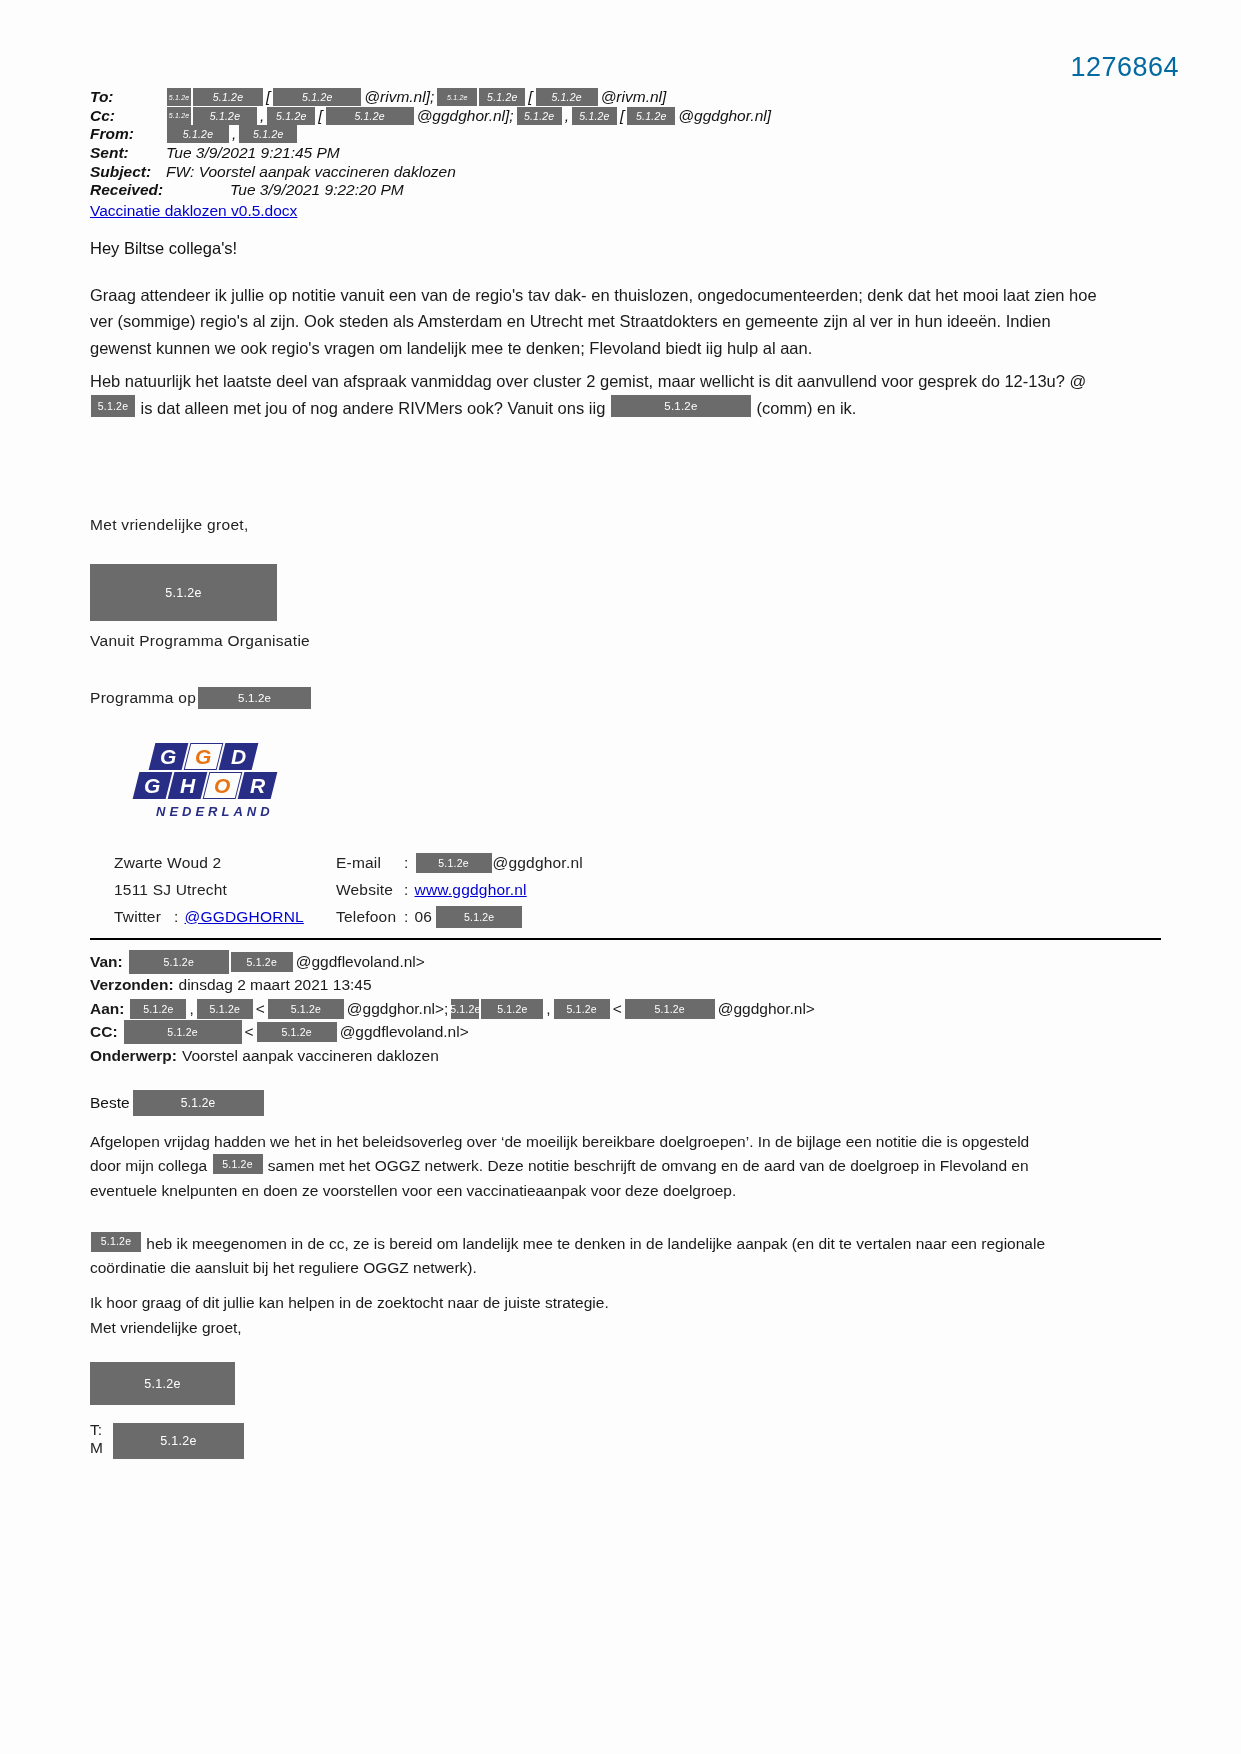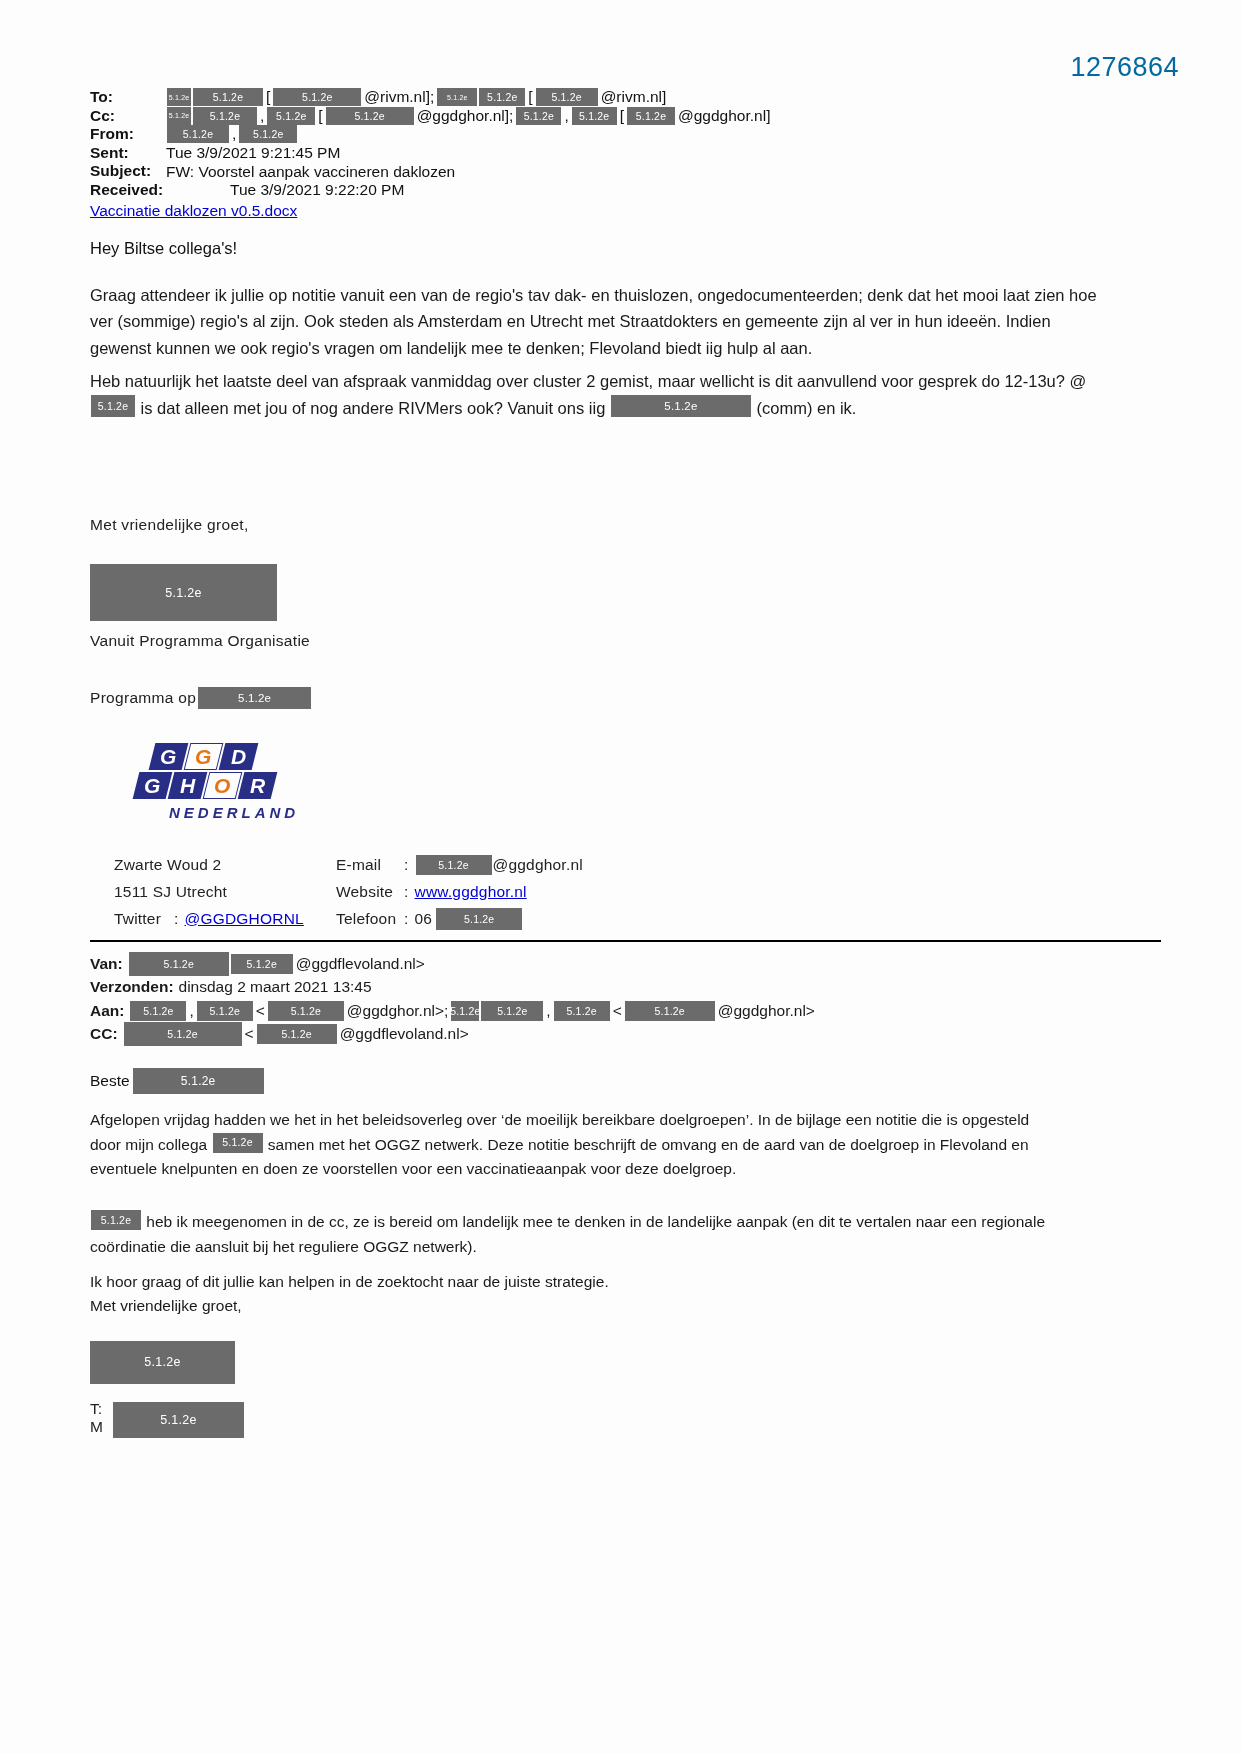--- a/index.html
+++ b/index.html
@@ -3,21 +3,21 @@
 <meta charset="utf-8">
 <title>Document</title>
 <style>
   html,body{margin:0;padding:0;background:#e8e8e8;}
   .page{width:1241px;height:1754px;background:#fdfdfd;position:relative;margin:0 auto;
         font-family:"Liberation Sans",sans-serif;color:#111;overflow:hidden;}
   .doc-number{position:absolute;top:52px;right:62px;font-size:27px;color:#0369a1;letter-spacing:.5px;}
   .content{padding:88px 80px 0 90px;}
 
   
-  .hrow{display:flex;height:18.6px;font-size:15.5px;white-space:nowrap;}
+  .hrow{display:flex;align-items:center;height:18.6px;font-size:15.5px;white-space:nowrap;font-style:italic;}
   .hlabel{width:76px;flex:none;font-weight:bold;}
   .hval{display:flex;align-items:center;}
   .hval .seg{margin:0 2px;}
   .hval-received{margin-left:64px;}
 
   
   .rd{display:inline-flex;align-items:center;justify-content:center;background:#6b6b6b;color:#fff;
       font-size:10.5px;height:18px;margin:0 1px;flex:none;letter-spacing:.2px;}
   .rd-xs{font-size:7px;}
   .rd-blk{display:flex;align-items:center;justify-content:center;background:#6b6b6b;color:#fff;
@@ -42,22 +42,22 @@
   
   .logo{margin:34px 0 0 46px;width:170px;}
   .lrow{display:flex;}
   .lrow1{margin-left:16px;}
   .lrow2{margin-top:2px;}
   .tile{width:33px;height:27px;margin-right:2px;background:#282d86;color:#fff;
         display:flex;align-items:center;justify-content:center;transform:skewX(-14deg);
         font-weight:bold;font-style:italic;font-size:21px;font-family:"Liberation Sans",sans-serif;}
   .tile-alt{background:#fdfdfd;color:#e87311;outline:1px solid #282d86;outline-offset:-1px;}
   .tile span{transform:skewX(14deg);display:block;}
-  .nederland{margin:5px 0 0 33px;color:#282d86;font-style:italic;font-weight:bold;
-             font-size:15px;letter-spacing:4px;}
+  .nederland{margin:5px 0 0 20px;color:#282d86;font-style:italic;font-weight:bold;
+             font-size:13px;letter-spacing:4px;}
 
   
   .contact{margin-top:30px;font-size:15.5px;letter-spacing:.2px;color:#222;}
   .crow{display:flex;height:27px;margin-left:24px;}
   .c-left{width:222px;flex:none;display:flex;align-items:center;}
   .c-right{display:flex;align-items:center;}
   .clabel{display:inline-block;width:68px;}
   .ccolon{margin:0 6px 0 0;}
   .c-right .rd{height:20px;width:76px;}
   .crow3 .rd{height:22px;width:86px;margin-left:4px;}
@@ -273,20 +273,24 @@
     </div>
 
     <div class="h2row">
       <span class="h2label">CC:</span>
       <span class="rd" style="width:118px;height:24px">5.1.2e</span>
       <span class="seg">&lt;</span>
       <span class="rd" style="width:80px">5.1.2e</span>
       <span class="seg">@ggdflevoland.nl&gt;</span>
     </div>
 
+    <div class="h2row">
+      <span class="h2label">Onderwerp:</span>
+      <span>Voorstel aanpak vaccineren daklozen</span>
+    </div>
 
     <div class="beste">
       <span>Beste</span>
       <span class="rd">5.1.2e</span>
     </div>
 
     <div class="bpara paraA"><span>Afgelopen vrijdag hadden we het in het beleidsoverleg over ‘de moeilijk bereikbare doelgroepen’. In de bijlage een notitie die is opgesteld door mijn collega</span> <span class="rd" style="width:50px">5.1.2e</span> <span>samen met het OGGZ netwerk. Deze notitie beschrijft de omvang en de aard van de doelgroep in Flevoland en eventuele knelpunten en doen ze voorstellen voor een vaccinatieaanpak voor deze doelgroep.</span></div>
 
     <div class="bpara paraB"><span class="rd" style="width:50px">5.1.2e</span> <span>heb ik meegenomen in de cc, ze is bereid om landelijk mee te denken in de landelijke aanpak (en dit te vertalen naar een regionale coördinatie die aansluit bij het reguliere OGGZ netwerk).</span></div>
 

